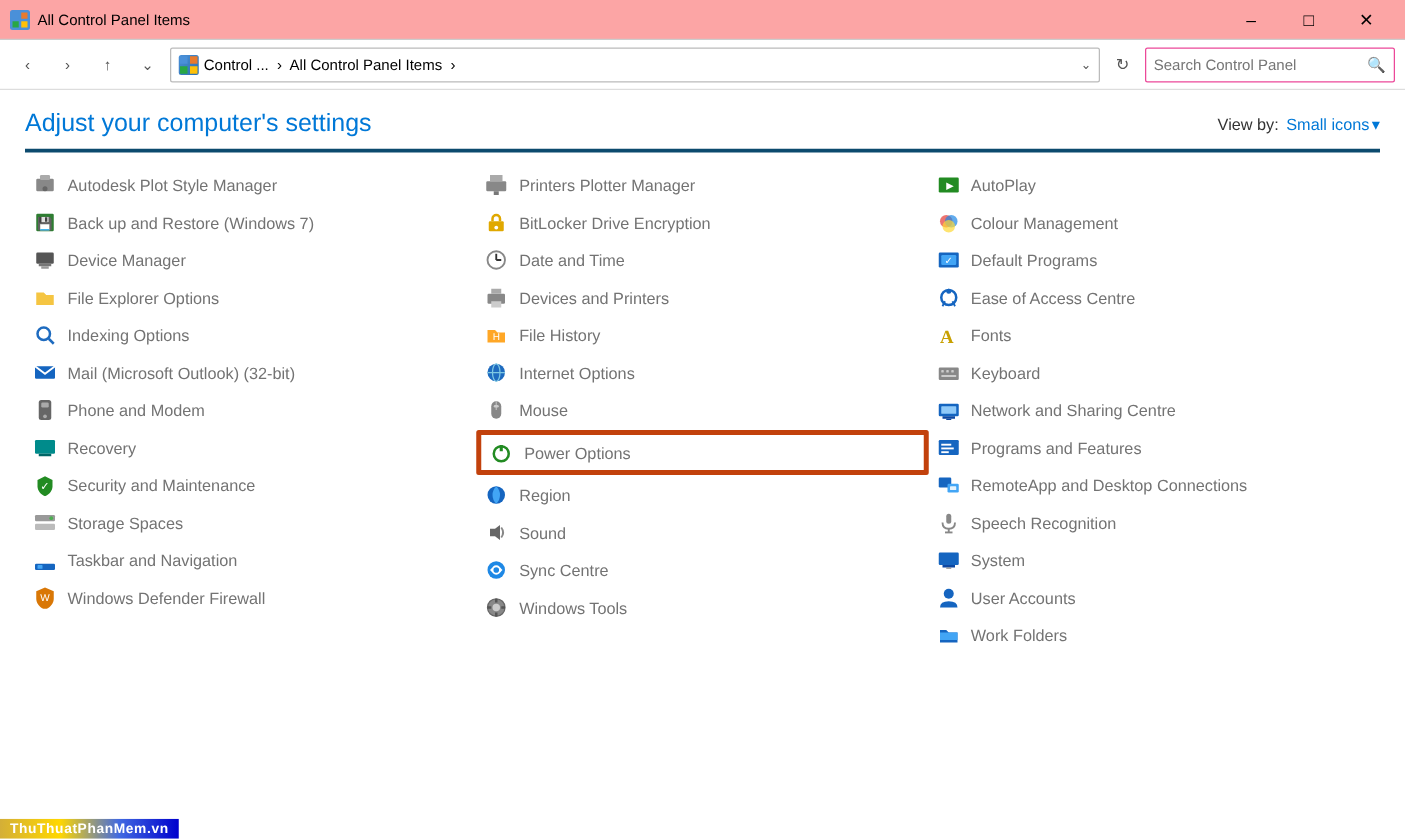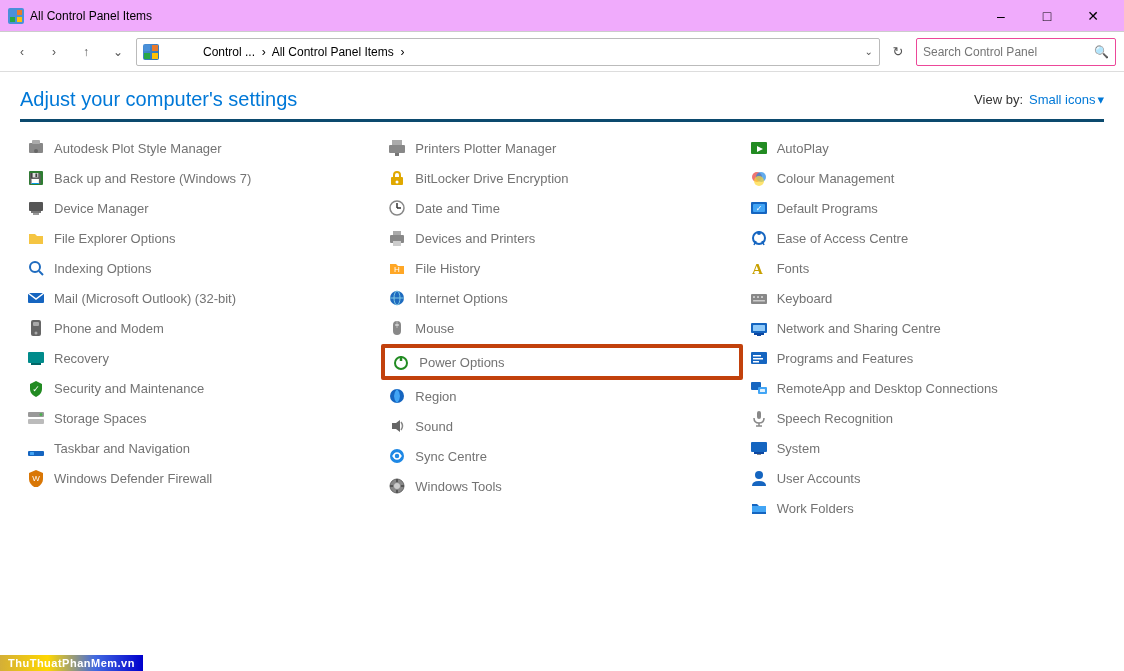--- a/index.html
+++ b/index.html
@@ -1,42 +1,42 @@
 <!DOCTYPE html>
 <html><head>
   <meta charset="utf-8">
   <style>
     * { margin: 0; padding: 0; box-sizing: border-box; }
     body { font-family: 'Segoe UI', Arial, sans-serif; font-size: 13px; background: #fff; width: 1124px; height: 671px; overflow: hidden; }
 
     
     .title-bar {
       display: flex; align-items: center; justify-content: space-between;
-      background: #f0abfc; height: 32px; padding: 0 8px;
+      background: #fca5a5; height: 32px; padding: 0 8px;
       border-bottom: 1px solid #ccc;
     }
     .title-bar-left { display: flex; align-items: center; gap: 6px; }
     .title-bar-icon { width: 16px; height: 16px; background: #4a90d9; border-radius: 2px; display: flex; align-items: center; justify-content: center; color: white; font-size: 9px; }
     .title-bar-title { font-size: 12px; color: #000; }
     .title-bar-controls { display: flex; align-items: center; gap: 0; }
     .title-btn { width: 46px; height: 32px; border: none; background: transparent; cursor: pointer; font-size: 14px; color: #000; display: flex; align-items: center; justify-content: center; }
 
     
     .address-bar {
       display: flex; align-items: center; height: 40px; padding: 0 8px; gap: 4px;
       border-bottom: 1px solid #ddd; background: #fff;
     }
     .nav-btn { width: 28px; height: 28px; border: 1px solid transparent; background: transparent; cursor: pointer; border-radius: 3px; display: flex; align-items: center; justify-content: center; font-size: 12px; color: #555; }
     .address-box {
       flex: 1; height: 28px; border: 1px solid #bbb; border-radius: 2px;
       display: flex; align-items: center; padding: 0 6px; gap: 4px;
       background: #fff; cursor: pointer;
     }
     .address-icon { width: 16px; height: 16px; background: linear-gradient(135deg, #4a90d9, #2c6fad); border-radius: 2px; flex-shrink: 0; }
-    .address-text { font-size: 12px; color: #000; flex: 1; margin-left: 40px; }
+    .address-text { font-size: 12px; color: #000; flex: 1; }
     .address-chevron { font-size: 10px; color: #555; }
     .refresh-btn { width: 28px; height: 28px; border: 1px solid transparent; background: transparent; cursor: pointer; border-radius: 3px; display: flex; align-items: center; justify-content: center; color: #555; font-size: 13px; }
     .search-box {
       width: 200px; height: 28px; border: 1px solid #ec4899; border-radius: 2px;
       display: flex; align-items: center; padding: 0 6px; gap: 4px; background: #fff;
     }
     .search-input { border: none; outline: none; flex: 1; font-size: 12px; color: #555; background: transparent; }
     .search-icon-btn { color: #555; font-size: 12px; cursor: pointer; }
 
     

